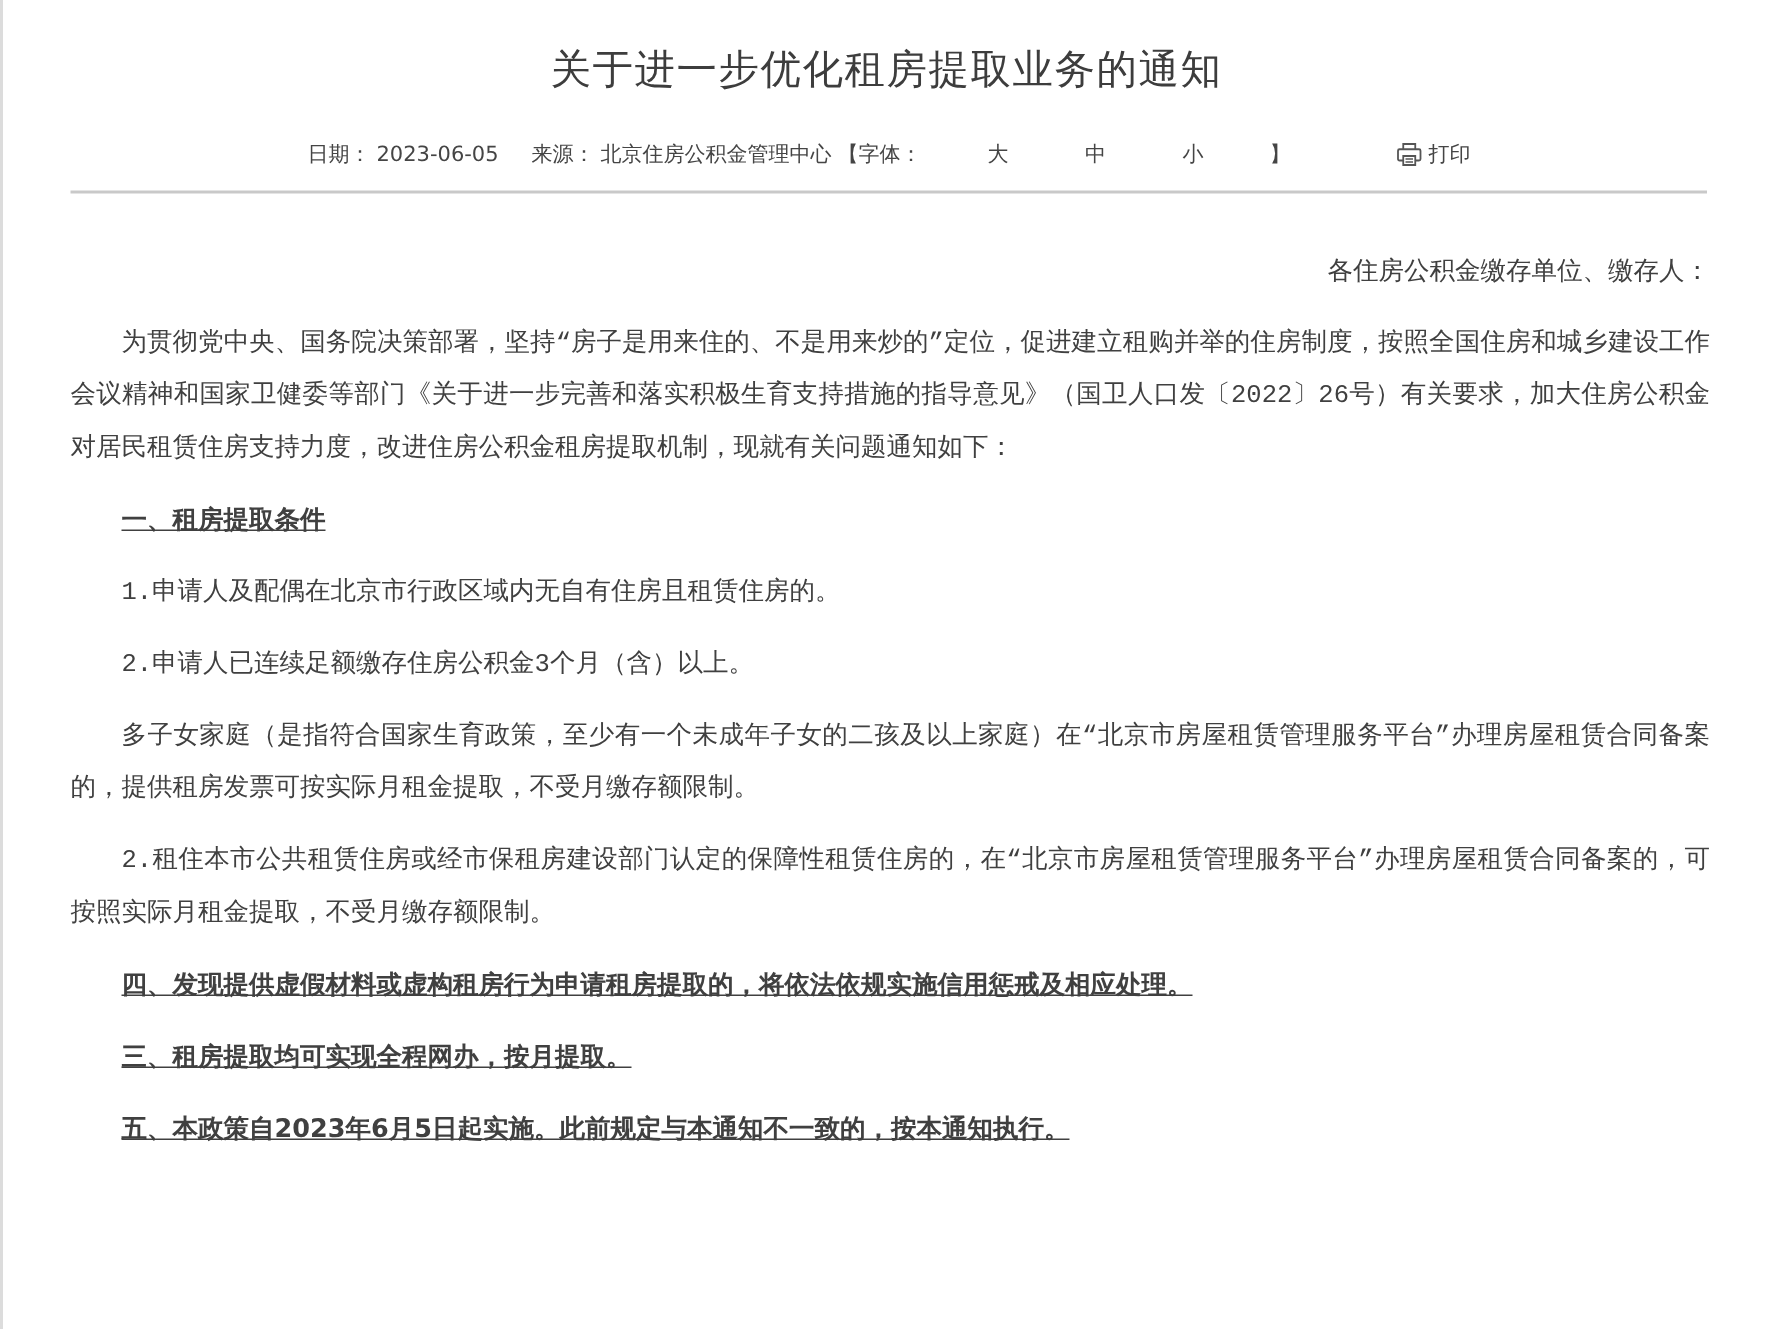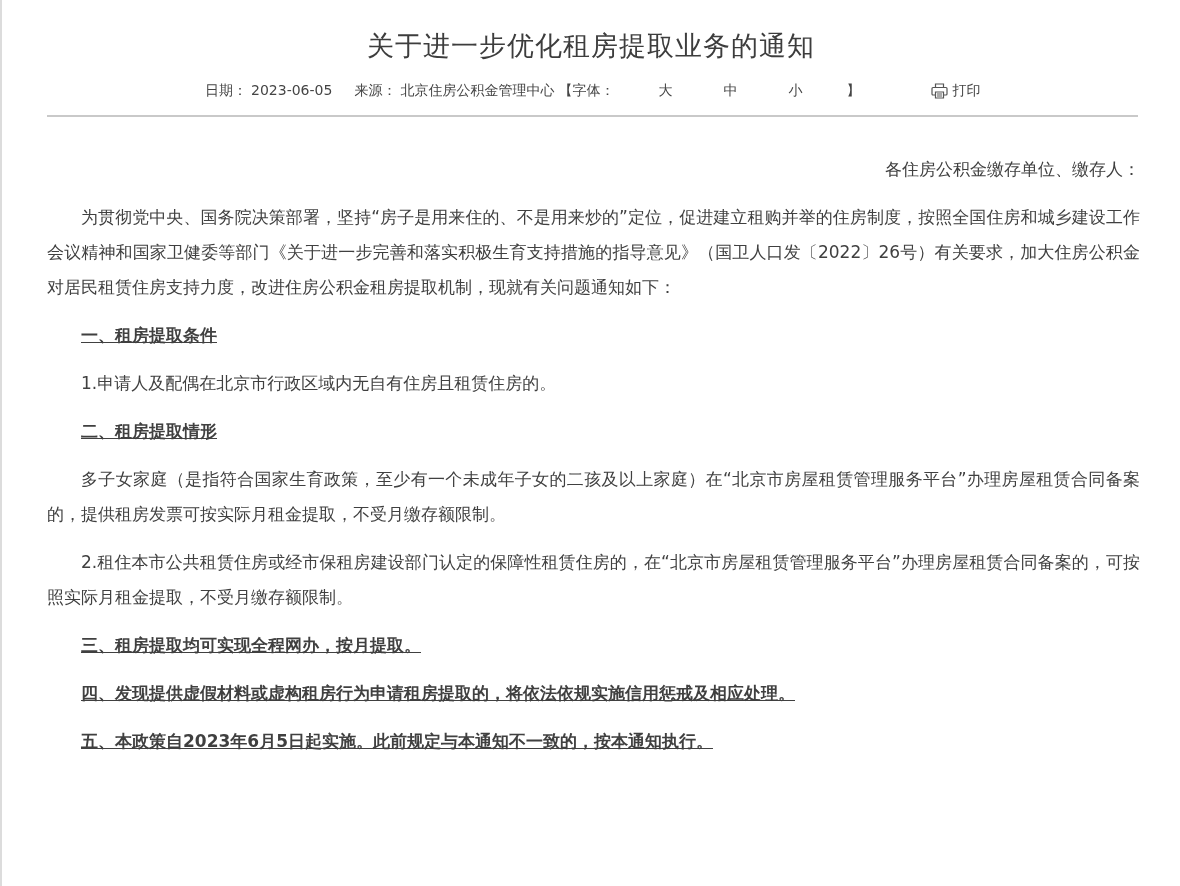--- a/index.html
+++ b/index.html
@@ -23,21 +23,21 @@
     font-weight: 400;
     color: #3d3d3d;
     letter-spacing: 1px;
     margin: 0;
   }
   .meta-row {
     display: flex;
     justify-content: space-between;
     align-items: flex-start;
     width: 772px;
-    margin: 18px auto 0;
+    margin: 30px auto 0;
     font-size: 14px;
     color: #454545;
     white-space: nowrap;
   }
   .meta-left span { margin-right: 4px; }
   .meta-left .src-label { margin-left: 18px; }
   .meta-right { display: flex; align-items: center; gap: 37px; }
   .font-opt {
     margin: 0 7px;
     cursor: pointer;
@@ -57,21 +57,21 @@
   }
   
   .doc-content {
     padding: 22px 40px 0 45px;
     font-size: 17px;
     line-height: 35px;
     color: #404040;
   }
   .salutation { margin: 6px 0 0; text-align: right; }
   .doc-content p { margin: 13px 0; }
-  p.para  { text-indent: 2em; text-align: justify; }
+  p.para  { text-indent: 2em; text-align: justify; font-family: Liberation Mono, monospace; }
   p.heading { text-indent: 2em; font-weight: bold; text-align: justify; text-decoration: underline; }
 </style>
 </head>
 <body>
 
 <div class="page">
 
   <div class="doc-header">
     <h1 class="doc-title">关于进一步优化租房提取业务的通知</h1>
 
@@ -100,21 +100,21 @@
     </div>
 
     <hr class="divider">
   </div>
 
   <div class="doc-content">
     <p class="salutation">各住房公积金缴存单位、缴存人：</p>
     <p class="para">为贯彻党中央、国务院决策部署，坚持“房子是用来住的、不是用来炒的”定位，促进建立租购并举的住房制度，按照全国住房和城乡建设工作会议精神和国家卫健委等部门《关于进一步完善和落实积极生育支持措施的指导意见》（国卫人口发〔2022〕26号）有关要求，加大住房公积金对居民租赁住房支持力度，改进住房公积金租房提取机制，现就有关问题通知如下：</p>
     <p class="heading">一、租房提取条件</p>
     <p class="para">1.申请人及配偶在北京市行政区域内无自有住房且租赁住房的。</p>
-    <p class="heading">二、租房提取情形</p>
+    <p class="para">2.申请人已连续足额缴存住房公积金3个月（含）以上。</p>
     <p class="para">多子女家庭（是指符合国家生育政策，至少有一个未成年子女的二孩及以上家庭）在“北京市房屋租赁管理服务平台”办理房屋租赁合同备案的，提供租房发票可按实际月租金提取，不受月缴存额限制。</p>
     <p class="para">2.租住本市公共租赁住房或经市保租房建设部门认定的保障性租赁住房的，在“北京市房屋租赁管理服务平台”办理房屋租赁合同备案的，可按照实际月租金提取，不受月缴存额限制。</p>
+    <p class="heading">四、发现提供虚假材料或虚构租房行为申请租房提取的，将依法依规实施信用惩戒及相应处理。</p>
     <p class="heading">三、租房提取均可实现全程网办，按月提取。</p>
-    <p class="heading">四、发现提供虚假材料或虚构租房行为申请租房提取的，将依法依规实施信用惩戒及相应处理。</p>
     <p class="heading">五、本政策自2023年6月5日起实施。此前规定与本通知不一致的，按本通知执行。</p>
   </div>
 
 </div>
 
 </body></html>

